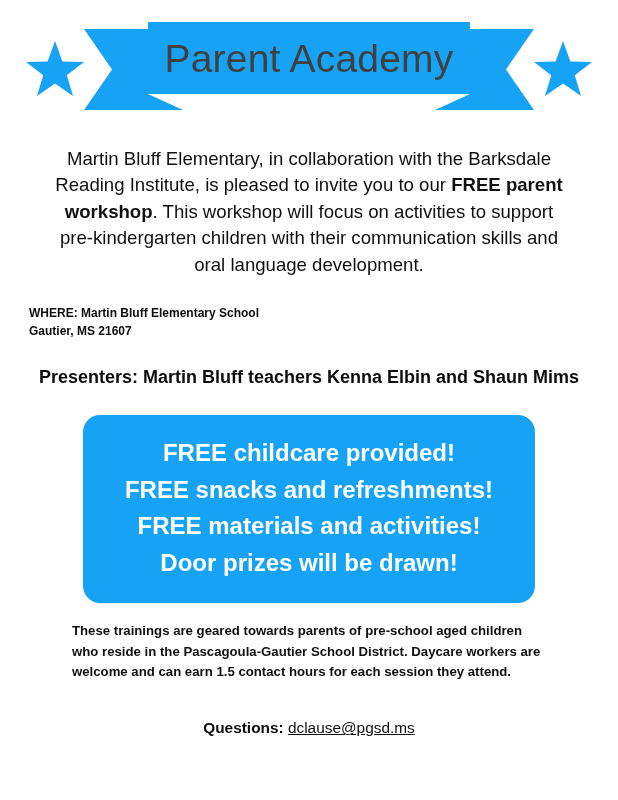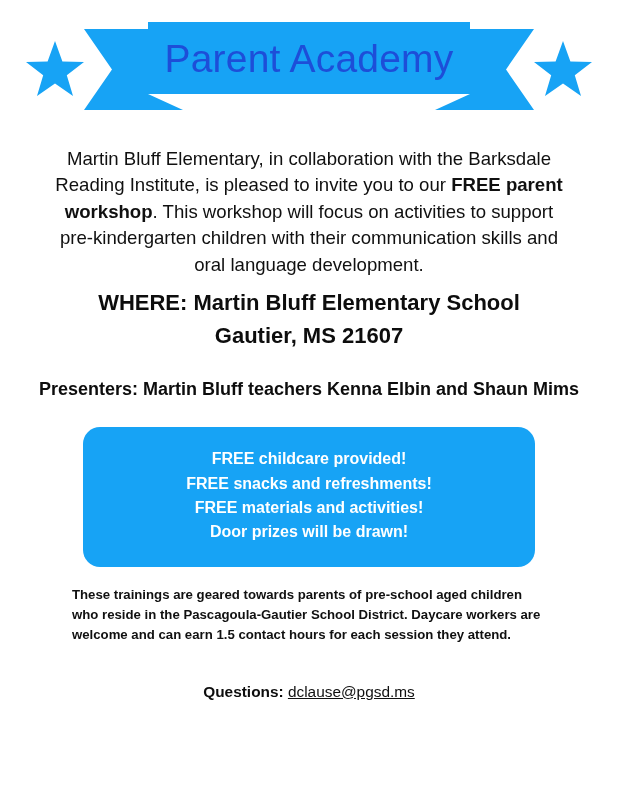--- a/index.html
+++ b/index.html
@@ -40,21 +40,21 @@
 
   .banner-title {
     position: absolute;
     left: 148px;
     top: 22px;
     width: 322px;
     height: 72px;
     display: flex;
     align-items: center;
     justify-content: center;
-    color: #1d4ed8;
+    color: #404040;
     font-size: 39px;
     font-weight: 400;
     letter-spacing: 0.2px;
     line-height: 1;
     white-space: nowrap;
   }
 
   
   .intro {
     margin: 18px auto 0 auto;
@@ -71,24 +71,24 @@
   .when-line {
     margin: 24px auto 0 auto;
     width: 560px;
     text-align: center;
     font-size: 18.3px;
     font-weight: bold;
     line-height: 1.35;
   }
 
   .where-block {
-    margin: 8px auto 0 auto;
+    margin: 26px auto 0 auto;
     width: 560px;
-    text-align: center;
-    font-size: 22px;
+    text-align: left;
+    font-size: 12px;
     font-weight: bold;
     line-height: 1.5;
   }
   .where-block div {
     white-space: nowrap;
   }
 
   .presenters {
     margin: 25px auto 0 auto;
     width: 580px;
@@ -104,21 +104,21 @@
     margin: 26px auto 0 auto;
     width: 452px;
     padding: 20px 10px 22px 10px;
     box-sizing: border-box;
     background: #17a3f5;
     border-radius: 17px;
     text-align: center;
   }
   .callout-line {
     color: #ffffff;
-    font-size: 16px;
+    font-size: 24px;
     font-weight: bold;
     line-height: 1.52;
     white-space: nowrap;
   }
 
   
   .fineprint {
     margin: 18px auto 0 auto;
     width: 474px;
     text-align: left;

